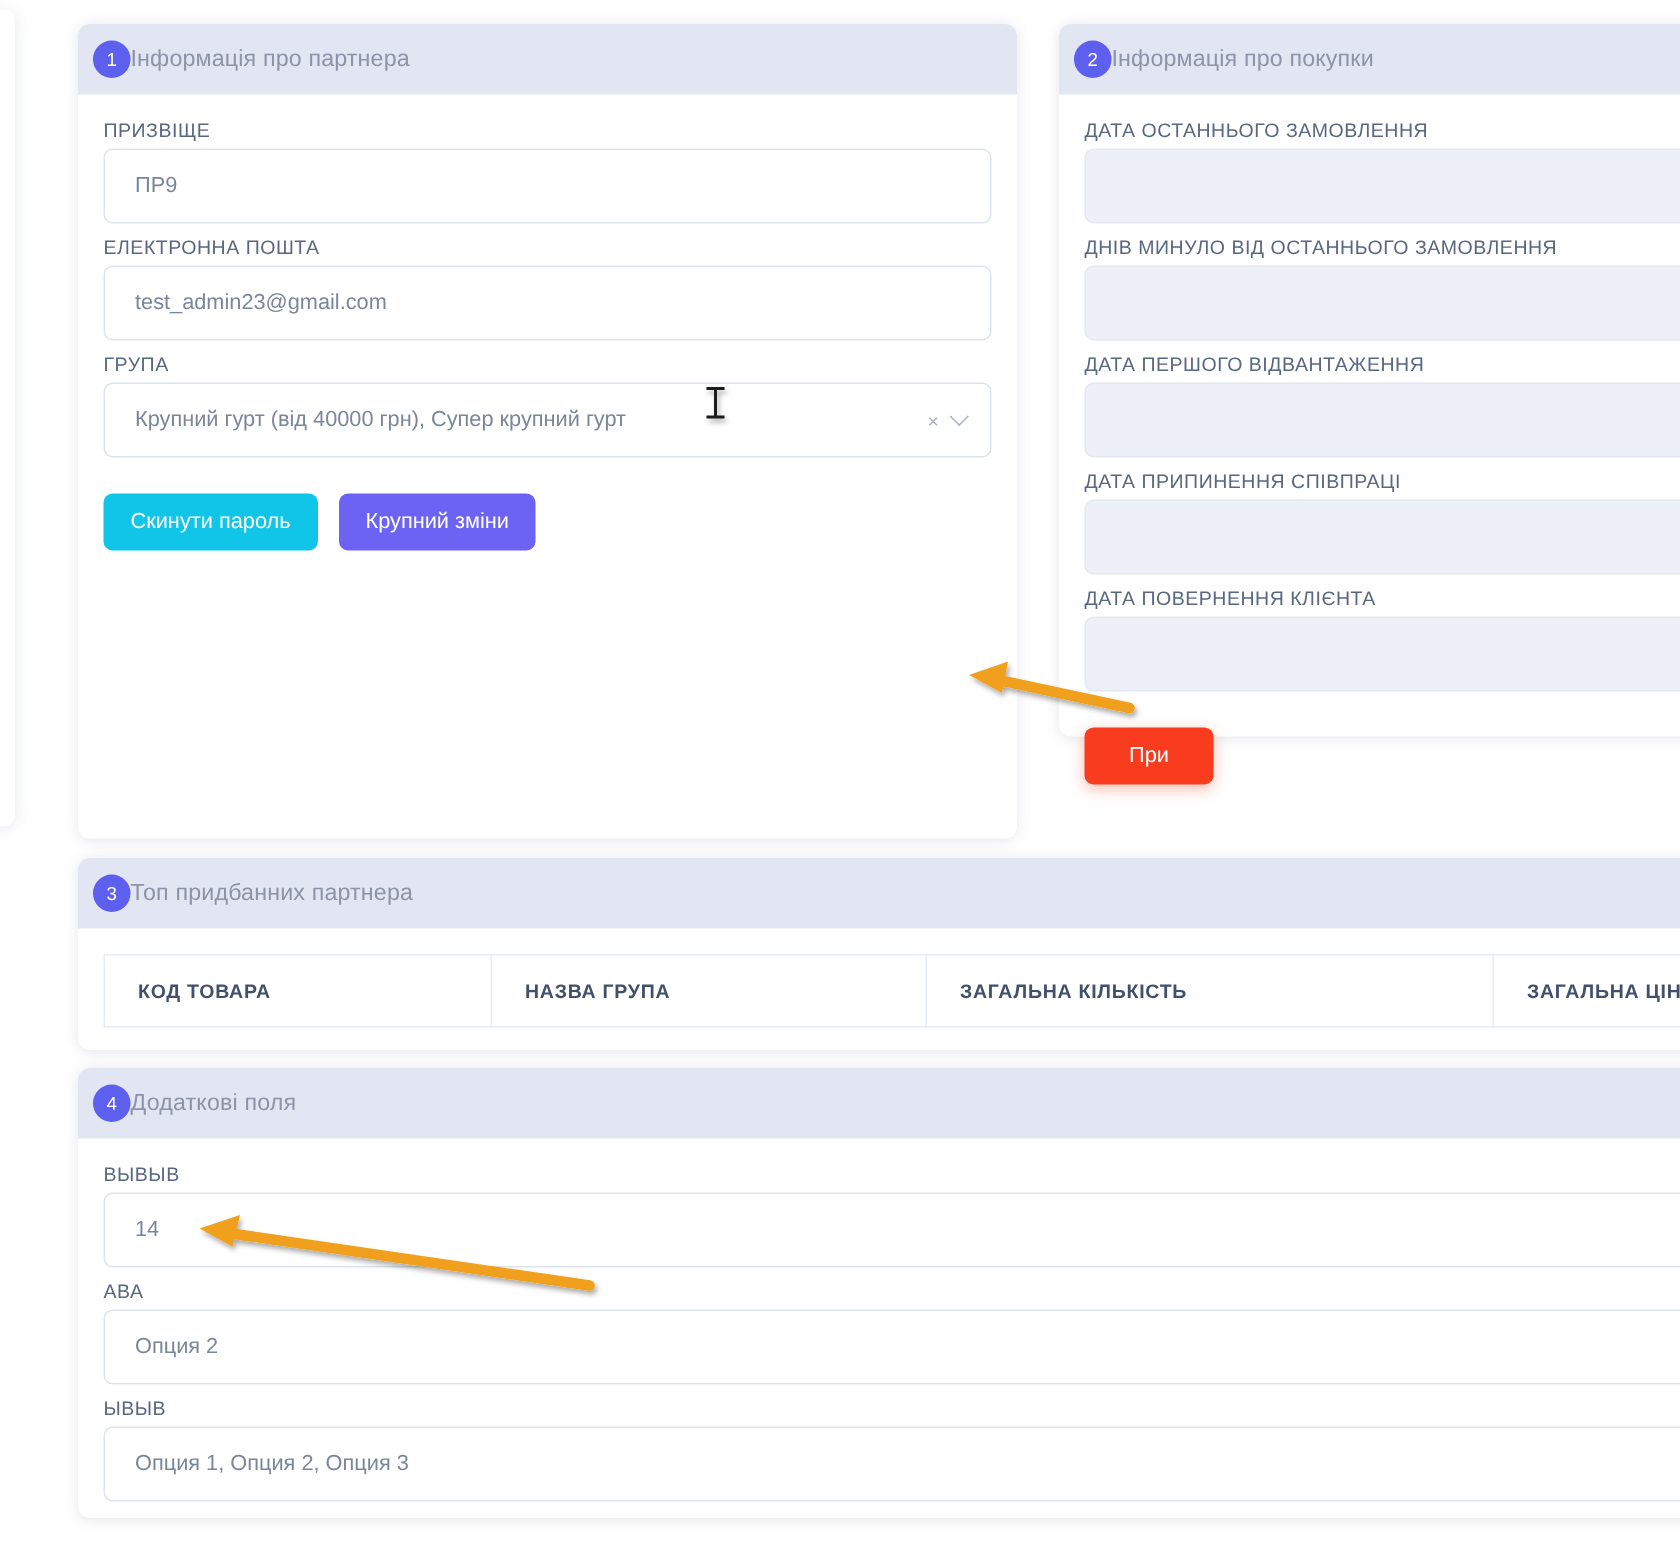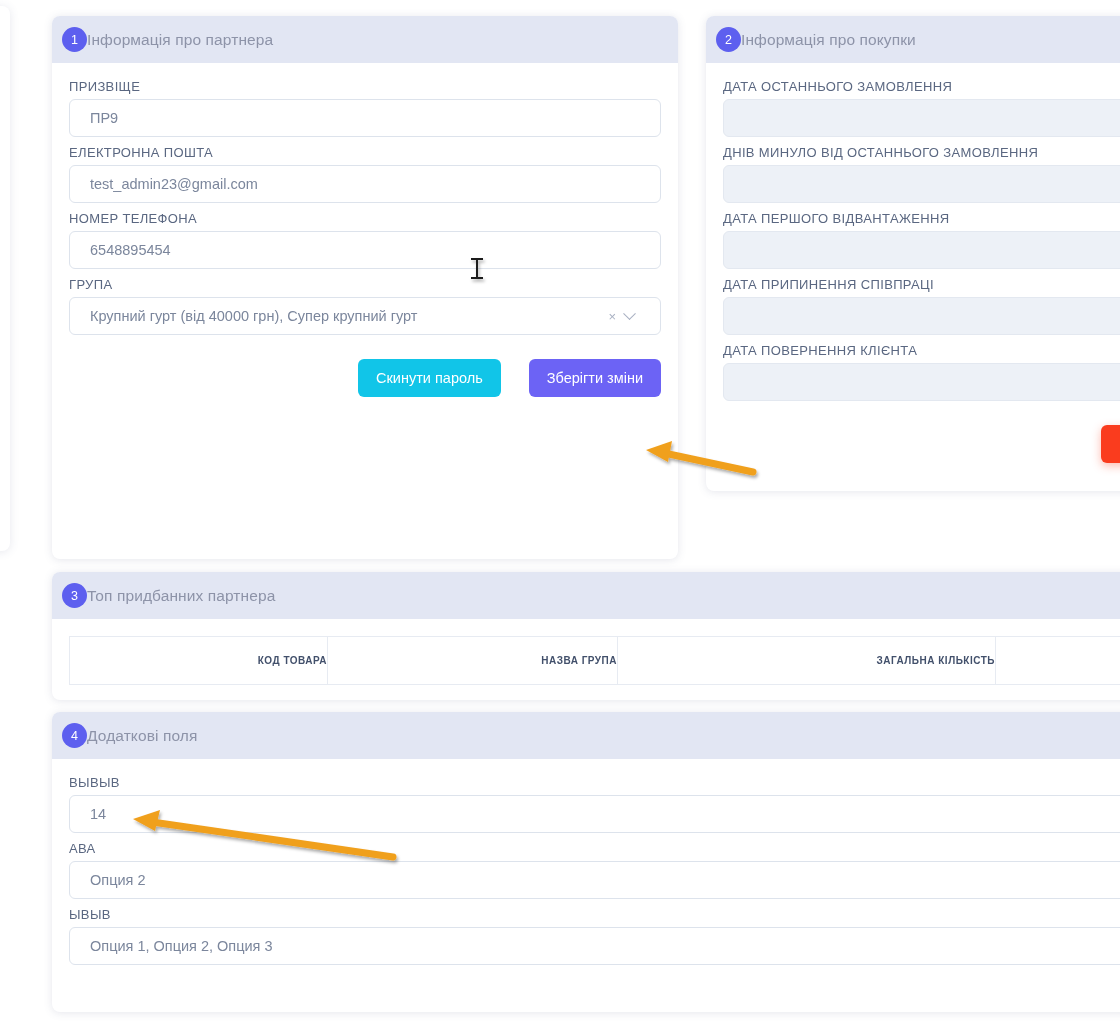--- a/index.html
+++ b/index.html
@@ -66,54 +66,54 @@
   .field { margin-bottom: 8px; }
   .flabel {
     font-size: 13px;
     color: #5a6781;
     letter-spacing: .35px;
     margin: 0 0 5px 0;
     text-transform: uppercase;
     white-space: nowrap;
   }
   .fctrl {
-    height: 38px;
+    height: 50px;
     border: 1px solid #dde3ec;
     border-radius: 6px;
     background: #ffffff;
     display: flex;
     align-items: center;
     padding: 0 12px 0 20px;
     font-size: 14.5px;
     color: #7b869c;
     white-space: nowrap;
     overflow: hidden;
   }
   .fctrl.disabled {
     background: #edf1f7;
     border-color: #e3e8f0;
   }
-  .fctrl.select { padding-right: 22px; }
+  .fctrl.select { padding-right: 12px; }
   .sel-text { flex: 1 1 auto; overflow: hidden; }
   .sel-icons {
     display: flex; align-items: center; gap: 9px;
     color: #a8b0c2; font-size: 13px;
     flex: 0 0 auto; padding-right: 4px;
   }
   .chev {
     width: 9px; height: 9px;
     border-right: 1.6px solid #a8b0c2;
     border-bottom: 1.6px solid #a8b0c2;
     transform: rotate(45deg) translate(-2px,-2px);
   }
 
   
   .btn-row {
-    display: flex; justify-content: flex-end;
-    gap: 28px; padding: 16px 0 22px 0;
+    display: flex; 
+    gap: 14px; padding: 16px 0 22px 0;
   }
   .btn {
     border: none; border-radius: 6px;
     color: #ffffff; font-size: 14.5px;
     padding: 0 18px; height: 38px;
     display: flex; align-items: center; justify-content: center;
     cursor: pointer;
     font-family: "Liberation Sans", sans-serif;
     white-space: nowrap;
   }
@@ -125,22 +125,22 @@
   }
 
   
   .tbl {
     width: 100%;
     border-collapse: collapse;
     margin-top: 17px;
     table-layout: fixed;
   }
   .tbl th {
-    text-align: right;
-    font-size: 10px;
+    text-align: left;
+    font-size: 13px;
     letter-spacing: .5px;
     color: #42506b;
     font-weight: bold;
     padding: 15px 0 15px 22px;
     border: 1px solid #e7ebf2;
     height: 48px;
     white-space: nowrap;
     overflow: hidden;
   }
 
@@ -166,39 +166,35 @@
         <div class="fctrl">ПР9</div>
       </div>
 
 
       <div class="field">
         <div class="flabel">ЕЛЕКТРОННА ПОШТА</div>
         <div class="fctrl">test_admin23@gmail.com</div>
       </div>
 
 
-      <div class="field">
-        <div class="flabel">НОМЕР ТЕЛЕФОНА</div>
-        <div class="fctrl">6548895454</div>
-      </div>
 
       <div class="field">
         <div class="flabel">ГРУПА</div>
         <div class="fctrl select">
           <span class="sel-text">Крупний гурт (від 40000 грн), Супер крупний гурт</span>
           <span class="sel-icons">
             <span>×</span>
             <span class="chev"></span>
           </span>
         </div>
       </div>
 
       <div class="btn-row">
         <button class="btn btn-reset">Скинути пароль</button>
-        <button class="btn btn-save">Зберігти зміни</button>
+        <button class="btn btn-save">Крупний зміни</button>
       </div>
     </div>
   </div>
 
   <div class="card" style="left:706px; top:16px; width:460px; height:475px;">
     <div class="card-head">
       <div class="badge">2</div>
       <div class="card-title">Інформація про покупки</div>
     </div>
     <div class="card-body">

